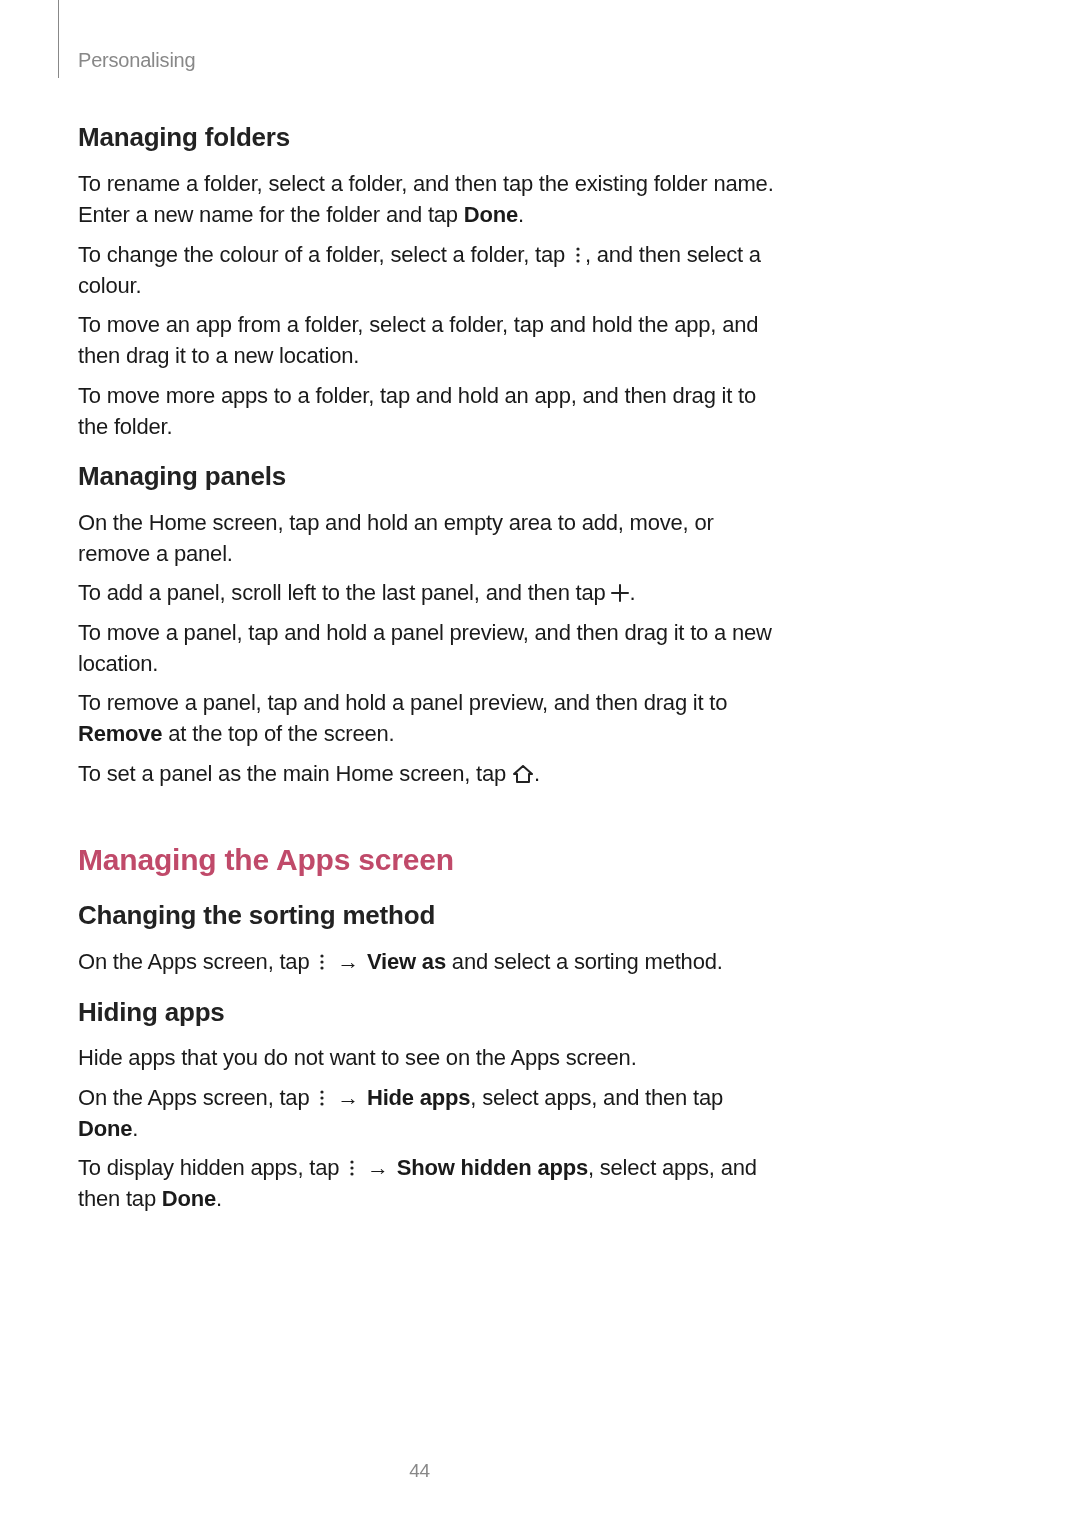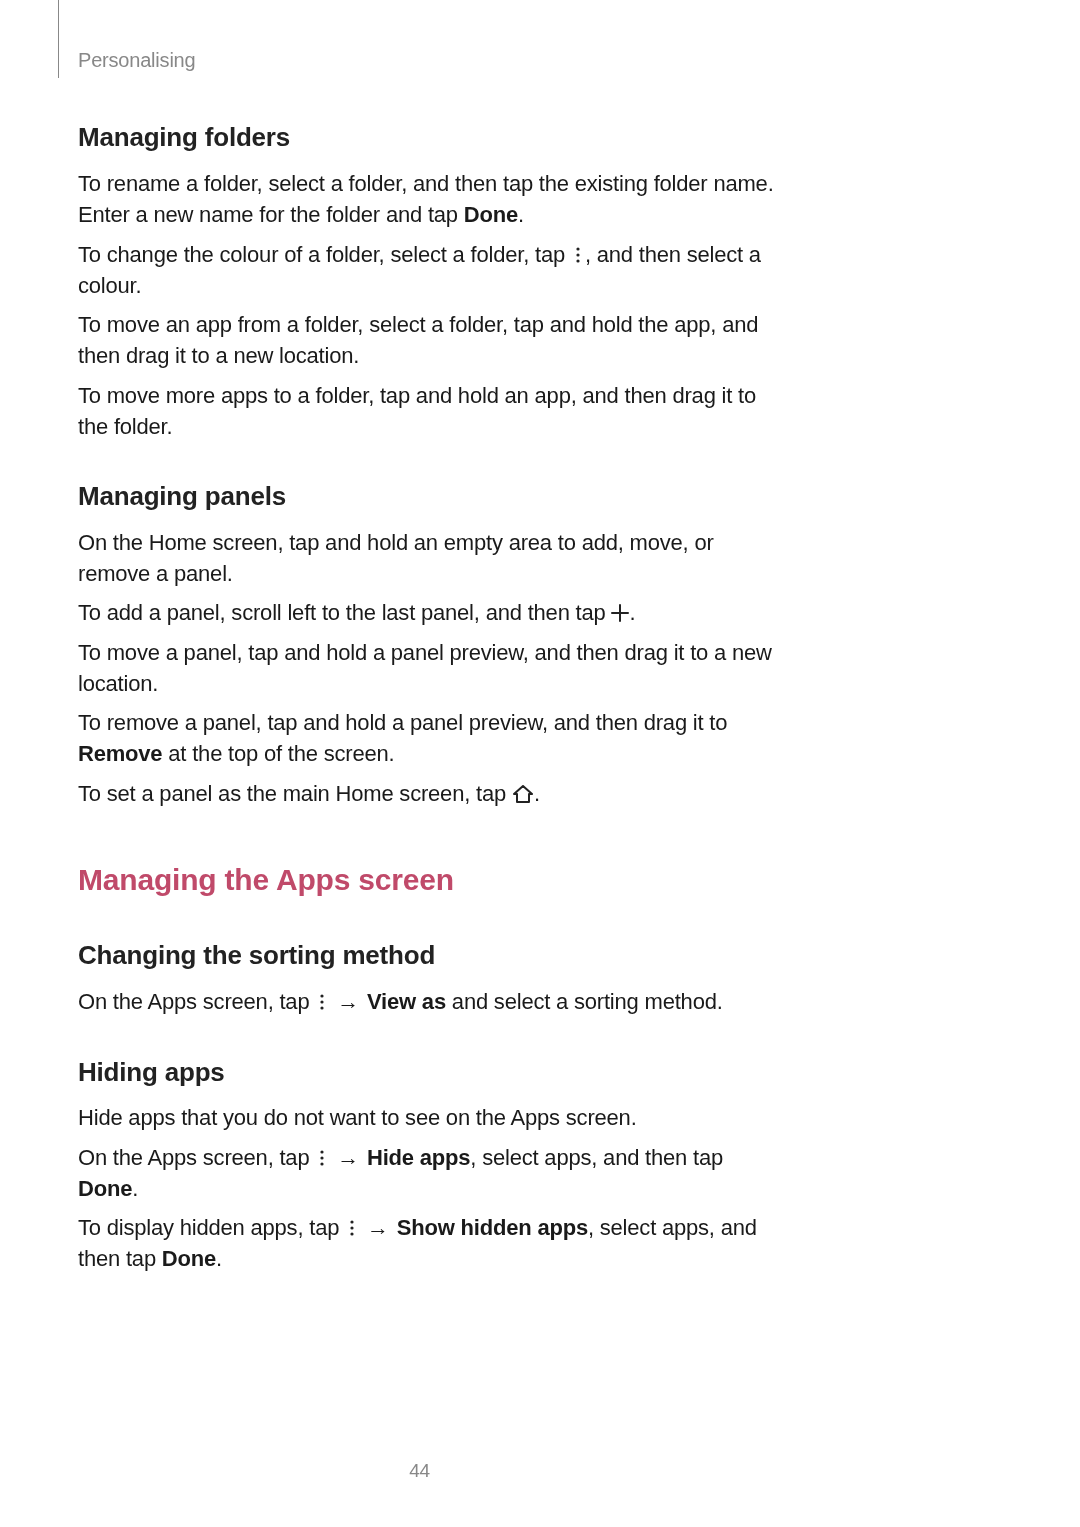--- a/index.html
+++ b/index.html
@@ -34,21 +34,21 @@
   }
   .hdr-title {
     color: #888;
     font-size: 20px;
     font-weight: 400;
   }
   h3.sub {
     font-size: 26px;
     font-weight: 700;
     color: #222;
-    margin: 36px 0 12px 0;
+    margin: 16px 0 12px 0;
   }
   h2.section {
     font-size: 30px;
     font-weight: 700;
     color: #c04a6a;
     margin: 50px 0 10px 0;
   }
   p.para {
     margin: 8px 0 8px 0;
   }

